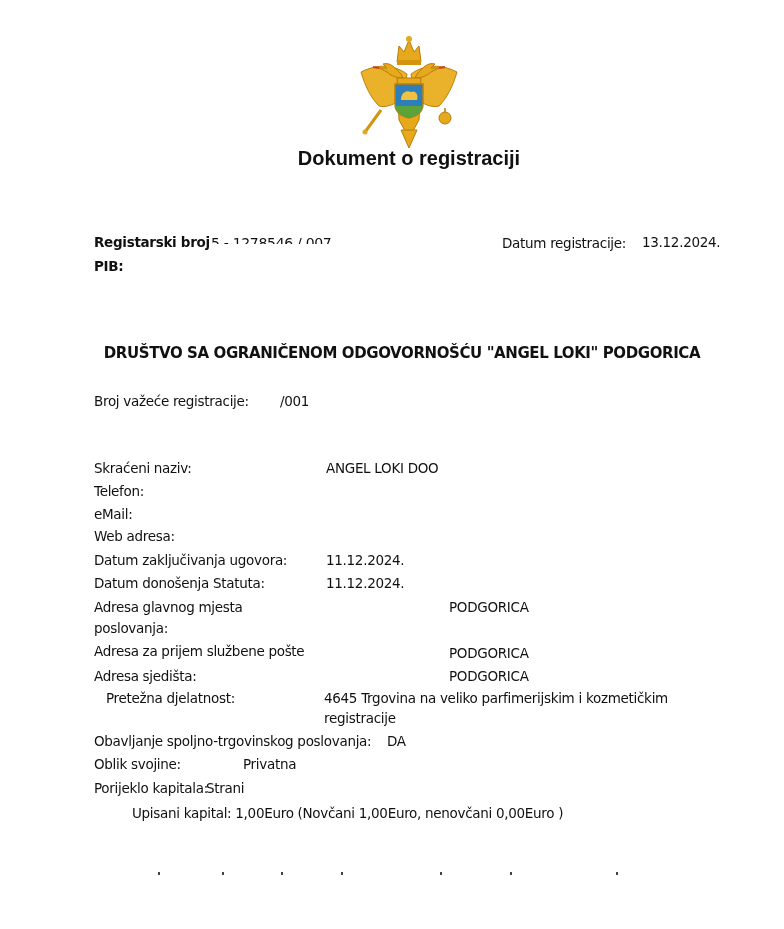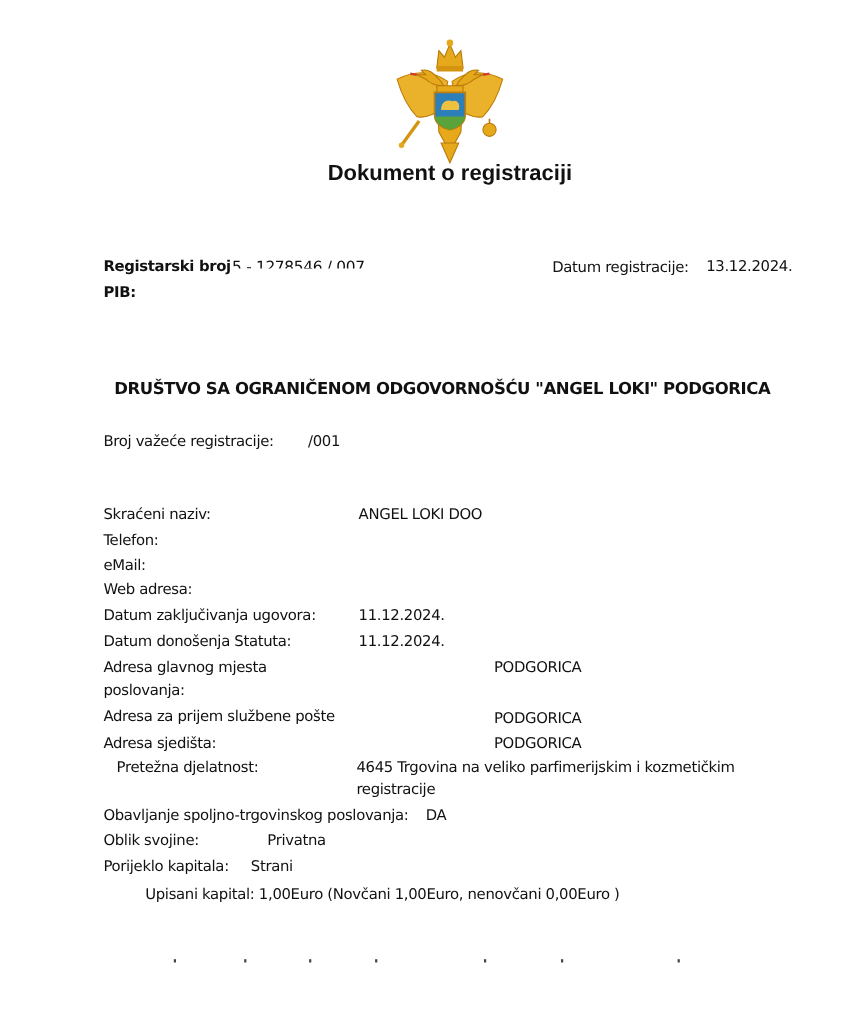--- a/index.html
+++ b/index.html
@@ -92,21 +92,21 @@
 <div class="abs cal" style="left:324px; top:690px;">4645 Trgovina na veliko parfimerijskim i kozmetičkim</div>
 <div class="abs cal" style="left:324px; top:710px;">registracije</div>
 
 <div class="abs cal" style="left:94px; top:733px;">Obavljanje spoljno-trgovinskog poslovanja:</div>
 <div class="abs cal" style="left:387px; top:733px;">DA</div>
 
 <div class="abs cal" style="left:94px; top:756px;">Oblik svojine:</div>
 <div class="abs cal" style="left:243px; top:756px;">Privatna</div>
 
 <div class="abs cal" style="left:94px; top:780px;">Porijeklo kapitala:</div>
-<div class="abs cal" style="left:228px; top:780px;">Strani</div>
+<div class="abs cal" style="left:206px; top:780px;">Strani</div>
 
 <div class="abs cal" style="left:132px; top:805px;">Upisani kapital: 1,00Euro (Novčani 1,00Euro, nenovčani 0,00Euro )</div>
 
 <div class="faint" style="left:158px;"></div>
 <div class="faint" style="left:222px;"></div>
 <div class="faint" style="left:281px;"></div>
 <div class="faint" style="left:341px;"></div>
 <div class="faint" style="left:440px;"></div>
 <div class="faint" style="left:510px;"></div>
 <div class="faint" style="left:616px;"></div>

